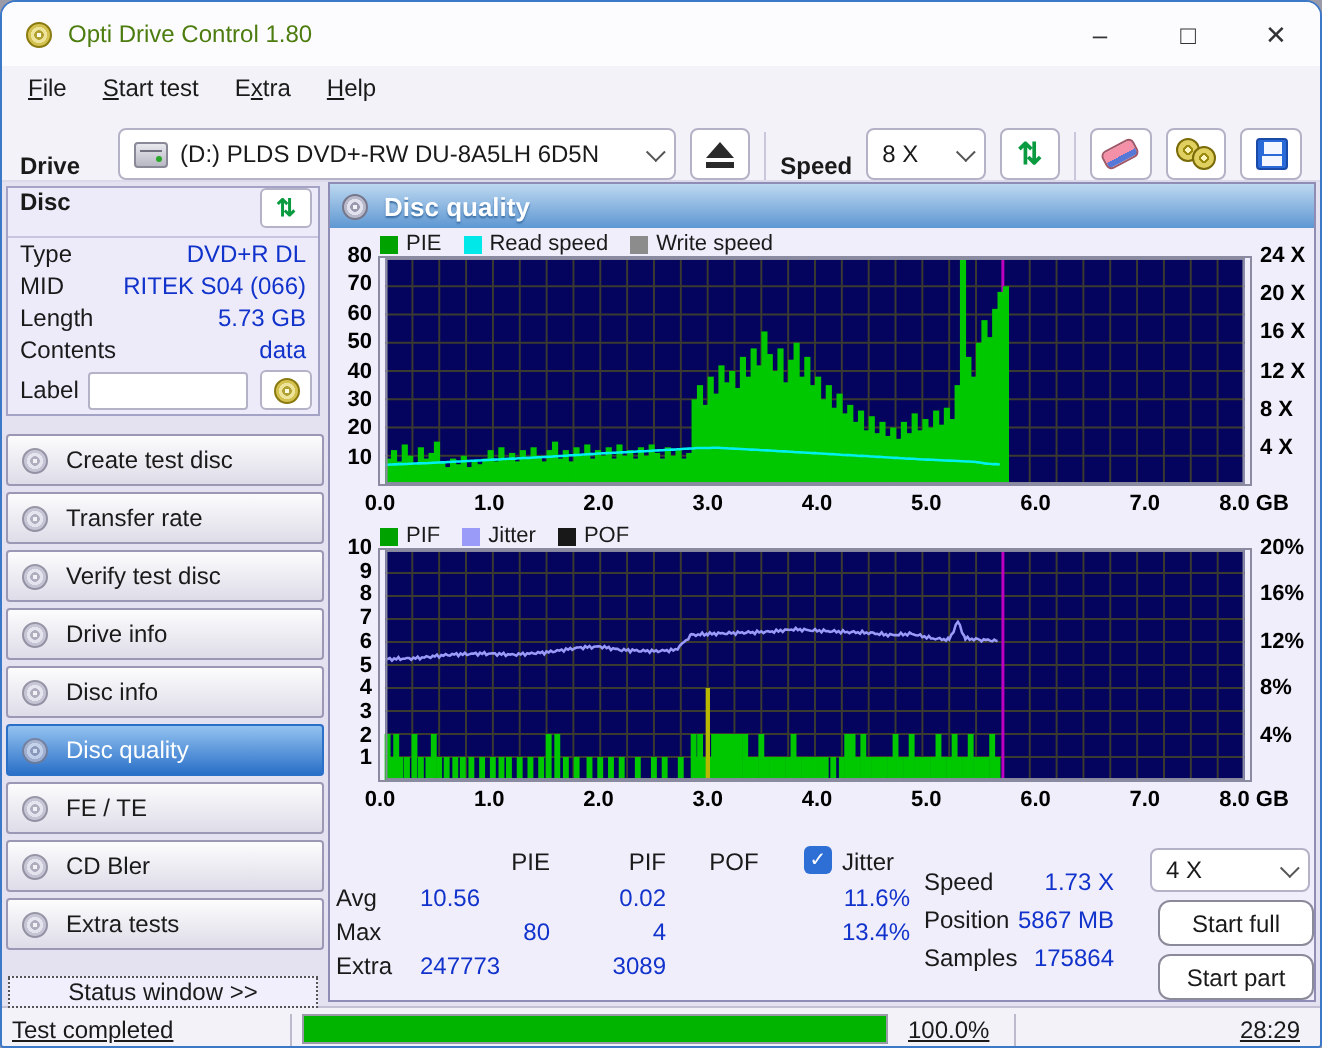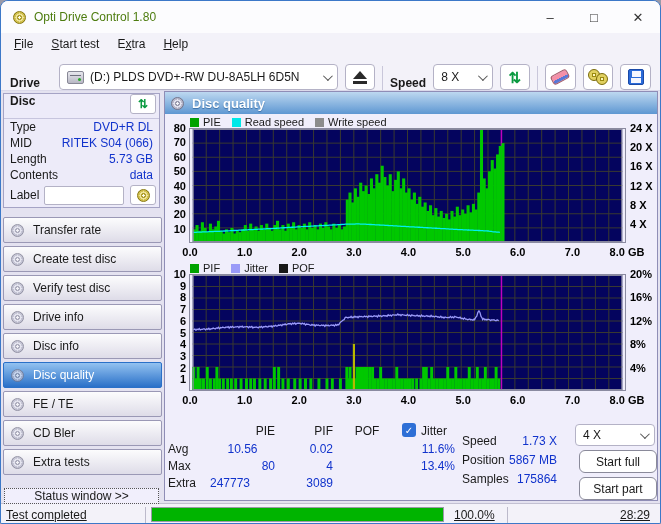--- a/index.html
+++ b/index.html
@@ -210,25 +210,25 @@
           <span>Label</span>
           <input class="label-input" value="" style="">
           <div class="mini-btn">
             <span class="disc-icon gold small"></span>
           </div>
         </div>
       </div>
       <div class="nav" id="nav">
           <div class="nav-btn">
             <span class="disc-icon small nav-ic"></span>
+            <span>Create test disc</span>
+          </div>
+          <div class="nav-btn">
+            <span class="disc-icon small nav-ic"></span>
             <span>Transfer rate</span>
-          </div>
-          <div class="nav-btn">
-            <span class="disc-icon small nav-ic"></span>
-            <span>Create test disc</span>
           </div>
           <div class="nav-btn">
             <span class="disc-icon small nav-ic"></span>
             <span>Verify test disc</span>
           </div>
           <div class="nav-btn">
             <span class="disc-icon small nav-ic"></span>
             <span>Drive info</span>
           </div>
           <div class="nav-btn">
@@ -638,21 +638,21 @@
           <span class="xlab" style="left: 407.375px; top: 132px;">7.0</span>
           <span class="xlab" style="left: 462px; top: 132px;">8.0 GB</span>
         </div>
       <div class="summary" id="summary">
           <div class="sum-cell col-hd" style="left: 60px; top: 2px; width: 50px; text-align: right;">PIE</div>
           <div class="sum-cell col-hd" style="left: 118px; top: 2px; width: 50px; text-align: right;">PIF</div>
           <div class="sum-cell col-hd" style="left: 180px; top: 2px; width: 44px; text-align: center;">POF</div>
           <div class="sum-cell chk" style="left: 237px; top: 1px;">✓</div>
           <div class="sum-cell col-hd" style="left: 256px; top: 2px;">Jitter</div>
           <div class="sum-cell" style="left: 3px; top: 20px;">Avg</div>
-          <div class="sum-cell sum-val" style="left: 45px; top: 20px; width: 65px; text-align: center;">10.56</div>
+          <div class="sum-cell sum-val" style="left: 45px; top: 20px; width: 65px; text-align: left;">10.56</div>
           <div class="sum-cell sum-val" style="left: 112px; top: 20px; width: 56px; text-align: right;">0.02</div>
           <div class="sum-cell sum-val" style="left: 180px; top: 20px; width: 44px; text-align: center;"></div>
           <div class="sum-cell sum-val" style="left: 230px; top: 20px; width: 60px; text-align: right;">11.6%</div>
           <div class="sum-cell" style="left: 3px; top: 37px;">Max</div>
           <div class="sum-cell sum-val" style="left: 45px; top: 37px; width: 65px; text-align: right;">80</div>
           <div class="sum-cell sum-val" style="left: 112px; top: 37px; width: 56px; text-align: right;">4</div>
           <div class="sum-cell sum-val" style="left: 180px; top: 37px; width: 44px; text-align: center;"></div>
           <div class="sum-cell sum-val" style="left: 230px; top: 37px; width: 60px; text-align: right;">13.4%</div>
           <div class="sum-cell" style="left: 3px; top: 54px;">Extra</div>
           <div class="sum-cell sum-val" style="left: 45px; top: 54px; width: 65px; text-align: left;">247773</div>

